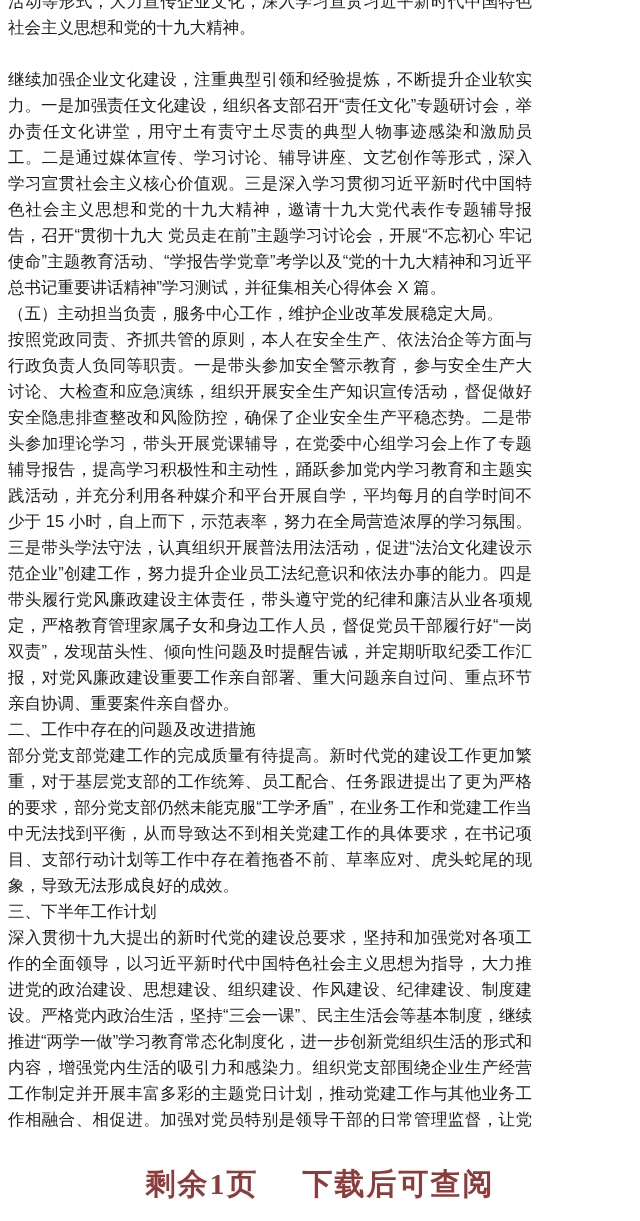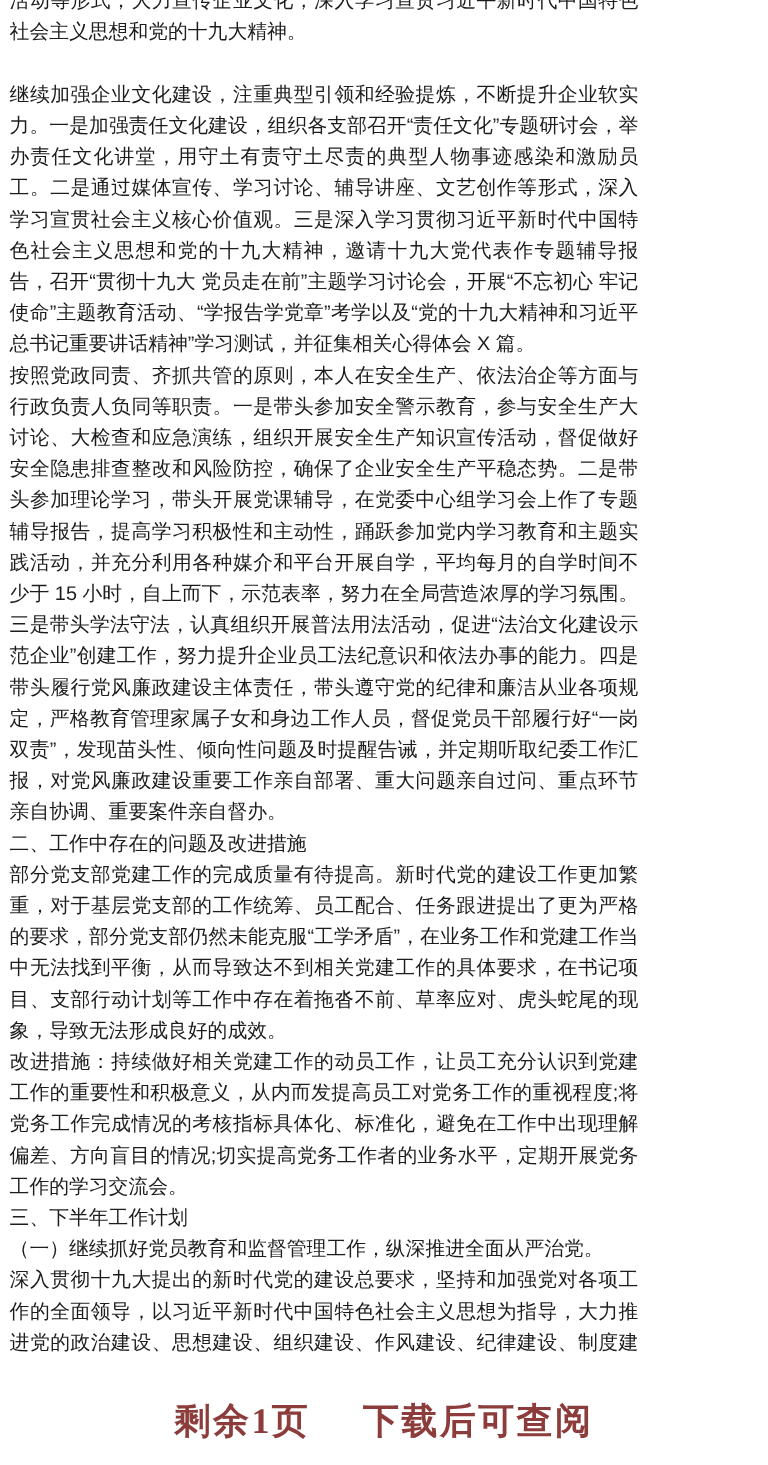--- a/index.html
+++ b/index.html
@@ -53,25 +53,24 @@
   .download-note .pages {
     margin-right: 44px;
   }
 </style>
 </head>
 <body>
 
 <div class="doc">
   <p class="clip-first gap-after">活动等形式，大力宣传企业文化，深入学习宣贯习近平新时代中国特色社会主义思想和党的十九大精神。</p>
   <p>继续加强企业文化建设，注重典型引领和经验提炼，不断提升企业软实力。一是加强责任文化建设，组织各支部召开“责任文化”专题研讨会，举办责任文化讲堂，用守土有责守土尽责的典型人物事迹感染和激励员工。二是通过媒体宣传、学习讨论、辅导讲座、文艺创作等形式，深入学习宣贯社会主义核心价值观。三是深入学习贯彻习近平新时代中国特色社会主义思想和党的十九大精神，邀请十九大党代表作专题辅导报告，召开“贯彻十九大 党员走在前”主题学习讨论会，开展“不忘初心 牢记使命”主题教育活动、“学报告学党章”考学以及“党的十九大精神和习近平总书记重要讲话精神”学习测试，并征集相关心得体会 X 篇。</p>
+  <p>（五）主动担当负责，服务中心工作，维护企业改革发展稳定大局。</p>
   <p>按照党政同责、齐抓共管的原则，本人在安全生产、依法治企等方面与行政负责人负同等职责。一是带头参加安全警示教育，参与安全生产大讨论、大检查和应急演练，组织开展安全生产知识宣传活动，督促做好安全隐患排查整改和风险防控，确保了企业安全生产平稳态势。二是带头参加理论学习，带头开展党课辅导，在党委中心组学习会上作了专题辅导报告，提高学习积极性和主动性，踊跃参加党内学习教育和主题实践活动，并充分利用各种媒介和平台开展自学，平均每月的自学时间不少于 15 小时，自上而下，示范表率，努力在全局营造浓厚的学习氛围。三是带头学法守法，认真组织开展普法用法活动，促进“法治文化建设示范企业”创建工作，努力提升企业员工法纪意识和依法办事的能力。四是带头履行党风廉政建设主体责任，带头遵守党的纪律和廉洁从业各项规定，严格教育管理家属子女和身边工作人员，督促党员干部履行好“一岗双责”，发现苗头性、倾向性问题及时提醒告诫，并定期听取纪委工作汇报，对党风廉政建设重要工作亲自部署、重大问题亲自过问、重点环节亲自协调、重要案件亲自督办。</p>
   <p>二、工作中存在的问题及改进措施</p>
   <p>部分党支部党建工作的完成质量有待提高。新时代党的建设工作更加繁重，对于基层党支部的工作统筹、员工配合、任务跟进提出了更为严格的要求，部分党支部仍然未能克服“工学矛盾”，在业务工作和党建工作当中无法找到平衡，从而导致达不到相关党建工作的具体要求，在书记项目、支部行动计划等工作中存在着拖沓不前、草率应对、虎头蛇尾的现象，导致无法形成良好的成效。</p>
-  <p>改进措施：持续做好相关党建工作的动员工作，让员工充分认识到党建工作的重要性和积极意义，从内而发提高员工对党务工作的重视程度;将党务工作完成情况的考核指标具体化、标准化，避免在工作中出现理解偏差、方向盲目的情况;切实提高党务工作者的业务水平，定期开展党务工作的学习交流会。</p>
   <p>三、下半年工作计划</p>
-  <p>（一）继续抓好党员教育和监督管理工作，纵深推进全面从严治党。</p>
   <p>深入贯彻十九大提出的新时代党的建设总要求，坚持和加强党对各项工作的全面领导，以习近平新时代中国特色社会主义思想为指导，大力推进党的政治建设、思想建设、组织建设、作风建设、纪律建设、制度建设。严格党内政治生活，坚持“三会一课”、民主生活会等基本制度，继续推进“两学一做”学习教育常态化制度化，进一步创新党组织生活的形式和内容，增强党内生活的吸引力和感染力。组织党支部围绕企业生产经营工作制定并开展丰富多彩的主题党日计划，推动党建工作与其他业务工作相融合、相促进。加强对党员特别是领导干部的日常管理监督，让党员、干部习惯在受监督和约束的环境中工作生活，有效发挥党委领导作用、党支部战斗堡垒作用、党员先锋模范作用。</p>
 
 </div>
 
 <div class="download-note">
   <span class="pages">剩余1页</span><span>下载后可查阅</span>
 </div>
 
 </body></html>

